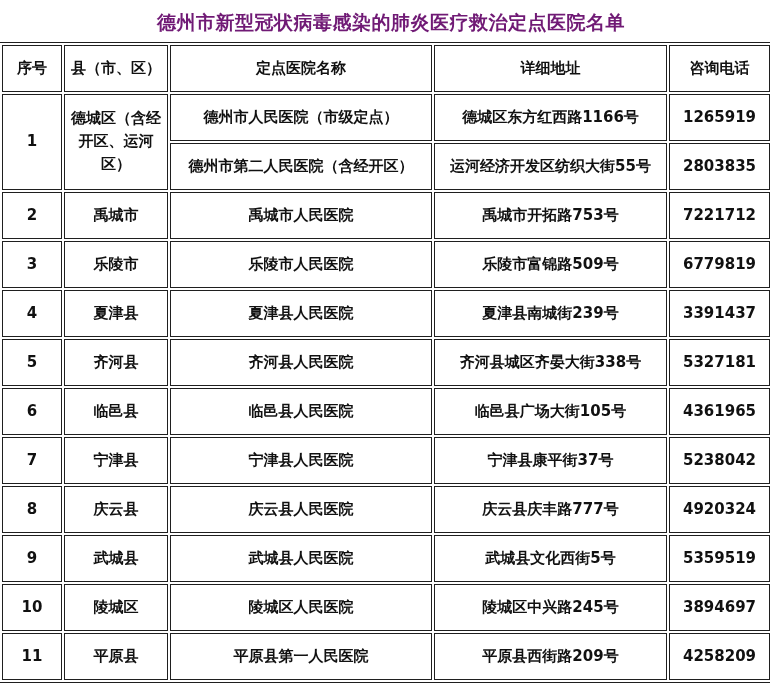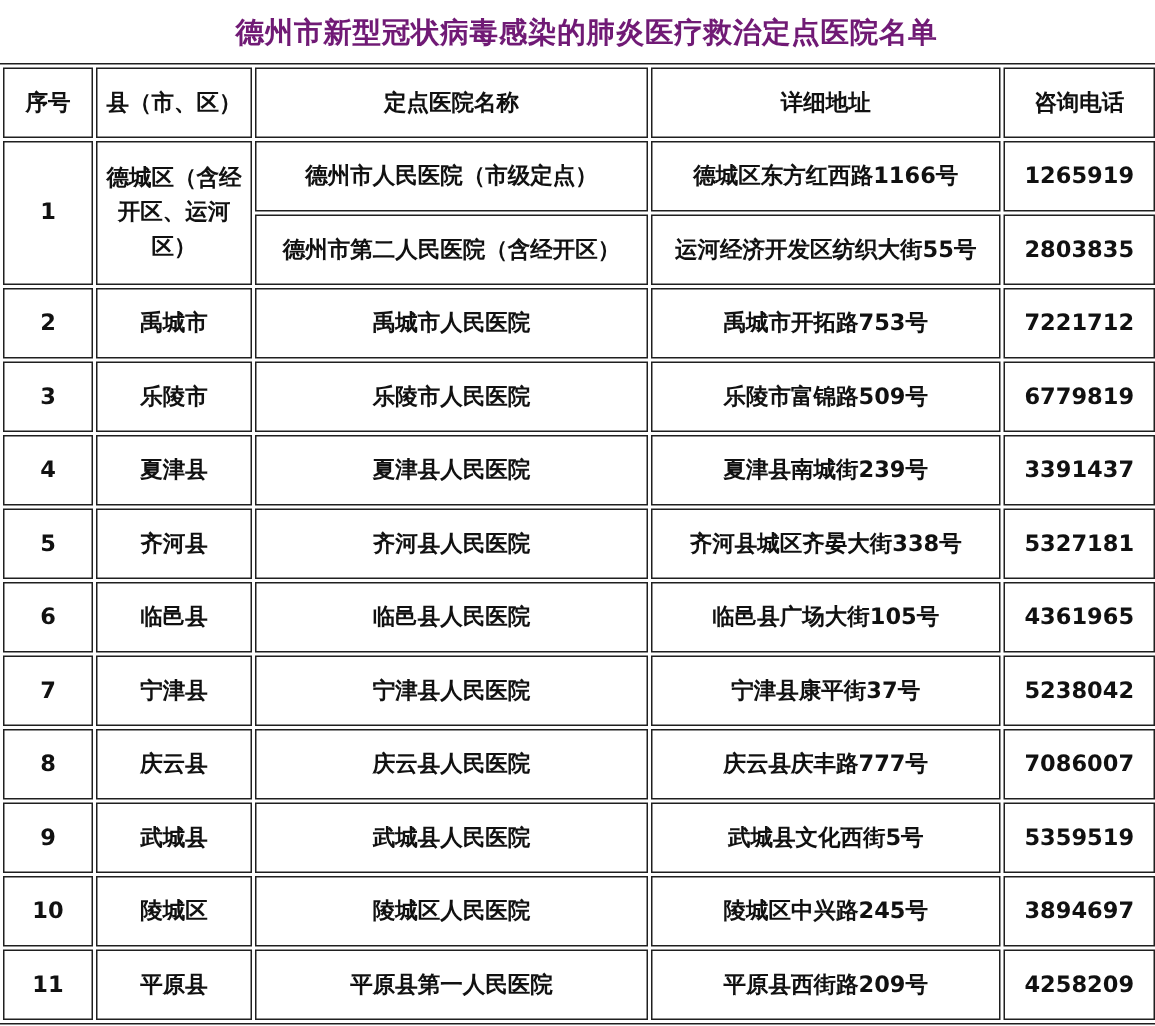--- a/index.html
+++ b/index.html
@@ -137,21 +137,21 @@
           <td rowspan="1">宁津县</td>
           <td>宁津县人民医院</td>
           <td>宁津县康平街37号</td>
           <td>5238042</td>
         </tr>
         <tr>
           <td rowspan="1">8</td>
           <td rowspan="1">庆云县</td>
           <td>庆云县人民医院</td>
           <td>庆云县庆丰路777号</td>
-          <td>7086007</td>
+          <td>4920324</td>
         </tr>
         <tr>
           <td rowspan="1">9</td>
           <td rowspan="1">武城县</td>
           <td>武城县人民医院</td>
           <td>武城县文化西街5号</td>
           <td>5359519</td>
         </tr>
         <tr>
           <td rowspan="1">10</td>

